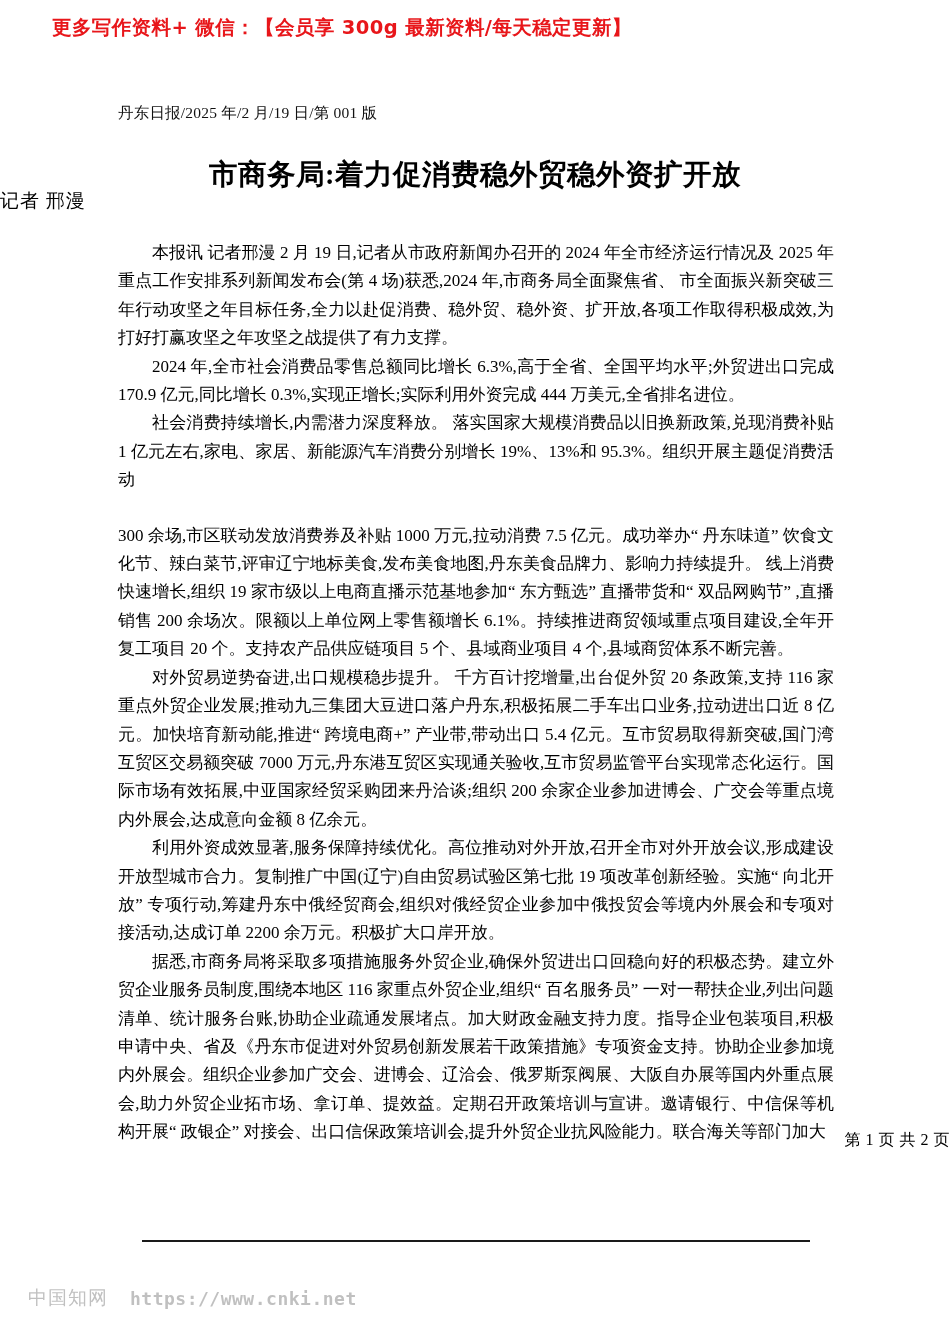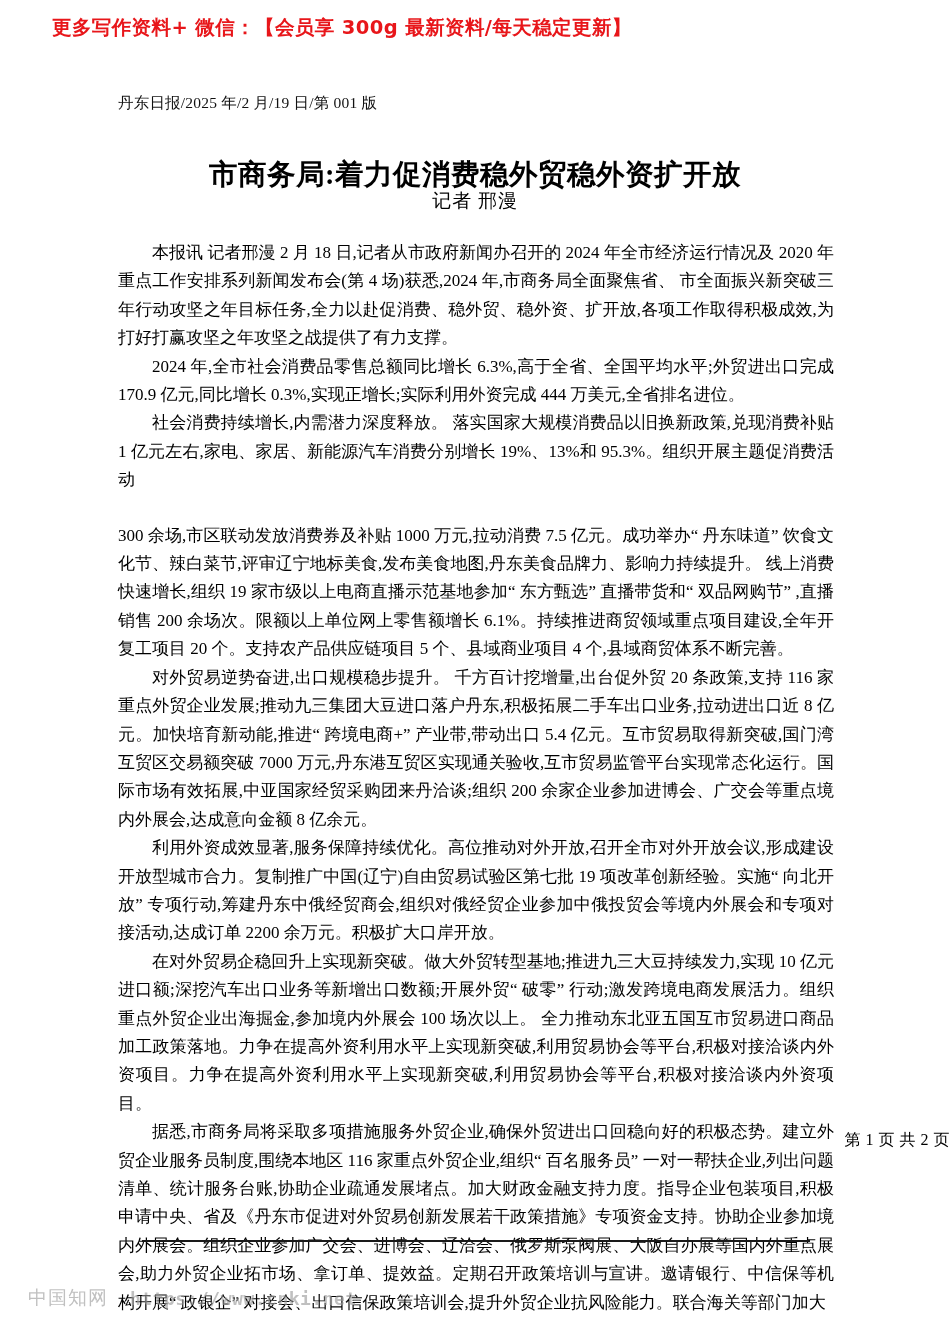--- a/index.html
+++ b/index.html
@@ -38,21 +38,21 @@
     position: absolute;
     left: 0;
     top: 0;
     width: 950px;
     height: 1344px;
   }
 
   .source-line {
     position: absolute;
     left: 118px;
-    top: 93px;
+    top: 103px;
     font-size: 15.5px;
     letter-spacing: 0.2px;
     color: #111;
     white-space: nowrap;
   }
 
   .article-title {
     position: absolute;
     left: 0;
     top: 137px;
@@ -62,21 +62,20 @@
     font-weight: bold;
     letter-spacing: 0.5px;
     color: #000;
   }
 
   .article-byline {
     position: absolute;
     left: 0;
     top: 188px;
     width: 950px;
-    text-align: center;
     font-size: 19px;
     letter-spacing: 1px;
     color: #000;
   }
 
   .body-text {
     position: absolute;
     left: 118px;
     top: 239px;
     width: 716px;
@@ -153,27 +152,26 @@
 
   <div class="doc-area">
 
     <div class="source-line">丹东日报/2025 年/2 月/19 日/第 001 版</div>
 
     <h1 class="article-title">市商务局:着力促消费稳外贸稳外资扩开放</h1>
 
     <div class="article-byline">记者  邢漫</div>
 
     <div class="body-text">
-      <p>本报讯 记者邢漫 2 月 18 日,记者从市政府新闻办召开的 2024 年全市经济运行情况及 2020 年重点工作安排系列新闻发布会(第 4 场)获悉,2024 年,市商务局全面聚焦省、 市全面振兴新突破三年行动攻坚之年目标任务,全力以赴促消费、稳外贸、稳外资、扩开放,各项工作取得积极成效,为打好打赢攻坚之年攻坚之战提供了有力支撑。</p>
+      <p>本报讯 记者邢漫 2 月 19 日,记者从市政府新闻办召开的 2024 年全市经济运行情况及 2025 年重点工作安排系列新闻发布会(第 4 场)获悉,2024 年,市商务局全面聚焦省、 市全面振兴新突破三年行动攻坚之年目标任务,全力以赴促消费、稳外贸、稳外资、扩开放,各项工作取得积极成效,为打好打赢攻坚之年攻坚之战提供了有力支撑。</p>
       <p>2024 年,全市社会消费品零售总额同比增长 6.3%,高于全省、全国平均水平;外贸进出口完成 170.9 亿元,同比增长 0.3%,实现正增长;实际利用外资完成 444 万美元,全省排名进位。</p>
       <p>社会消费持续增长,内需潜力深度释放。 落实国家大规模消费品以旧换新政策,兑现消费补贴 1 亿元左右,家电、家居、新能源汽车消费分别增长 19%、13%和 95.3%。组织开展主题促消费活动</p>
       <p class="no-indent spaced">300 余场,市区联动发放消费券及补贴 1000 万元,拉动消费 7.5 亿元。成功举办“ 丹东味道” 饮食文化节、辣白菜节,评审辽宁地标美食,发布美食地图,丹东美食品牌力、影响力持续提升。 线上消费快速增长,组织 19 家市级以上电商直播示范基地参加“ 东方甄选” 直播带货和“ 双品网购节” ,直播销售 200 余场次。限额以上单位网上零售额增长 6.1%。持续推进商贸领域重点项目建设,全年开复工项目 20 个。支持农产品供应链项目 5 个、县域商业项目 4 个,县域商贸体系不断完善。</p>
       <p>对外贸易逆势奋进,出口规模稳步提升。 千方百计挖增量,出台促外贸 20 条政策,支持 116 家重点外贸企业发展;推动九三集团大豆进口落户丹东,积极拓展二手车出口业务,拉动进出口近 8 亿元。加快培育新动能,推进“ 跨境电商+” 产业带,带动出口 5.4 亿元。互市贸易取得新突破,国门湾互贸区交易额突破 7000 万元,丹东港互贸区实现通关验收,互市贸易监管平台实现常态化运行。国际市场有效拓展,中亚国家经贸采购团来丹洽谈;组织 200 余家企业参加进博会、广交会等重点境内外展会,达成意向金额 8 亿余元。</p>
       <p>利用外资成效显著,服务保障持续优化。高位推动对外开放,召开全市对外开放会议,形成建设开放型城市合力。复制推广中国(辽宁)自由贸易试验区第七批 19 项改革创新经验。实施“ 向北开放” 专项行动,筹建丹东中俄经贸商会,组织对俄经贸企业参加中俄投贸会等境内外展会和专项对接活动,达成订单 2200 余万元。积极扩大口岸开放。</p>
-      <p>在对外贸易企稳回升上实现新突破。做大外贸转型基地;推进九三大豆持续发力,实现 10 亿元进口额;深挖汽车出口业务等新增出口数额;开展外贸“ 破零” 行动;激发跨境电商发展活力。组织重点外贸企业出海掘金,参加境内外展会 100 场次以上。 全力推动东北亚五国互市贸易进口商品加工政策落地。力争在提高外资利用水平上实现新突破,利用贸易协会等平台,积极对接洽谈内外资项目。力争在提高外资利用水平上实现新突破,利用贸易协会等平台,积极对接洽谈内外资项目。</p>
       <p>据悉,市商务局将采取多项措施服务外贸企业,确保外贸进出口回稳向好的积极态势。建立外贸企业服务员制度,围绕本地区 116 家重点外贸企业,组织“ 百名服务员” 一对一帮扶企业,列出问题清单、统计服务台账,协助企业疏通发展堵点。加大财政金融支持力度。指导企业包装项目,积极申请中央、省及《丹东市促进对外贸易创新发展若干政策措施》专项资金支持。协助企业参加境内外展会。组织企业参加广交会、进博会、辽洽会、俄罗斯泵阀展、大阪自办展等国内外重点展会,助力外贸企业拓市场、拿订单、提效益。定期召开政策培训与宣讲。邀请银行、中信保等机构开展“ 政银企” 对接会、出口信保政策培训会,提升外贸企业抗风险能力。联合海关等部门加大</p>
     </div>
 
     <div class="page-footer">
       <span class="pf-inner">第 1 页 共 2 页</span>
     </div>
 
   </div>
 
   <div class="bottom-divider"></div>

